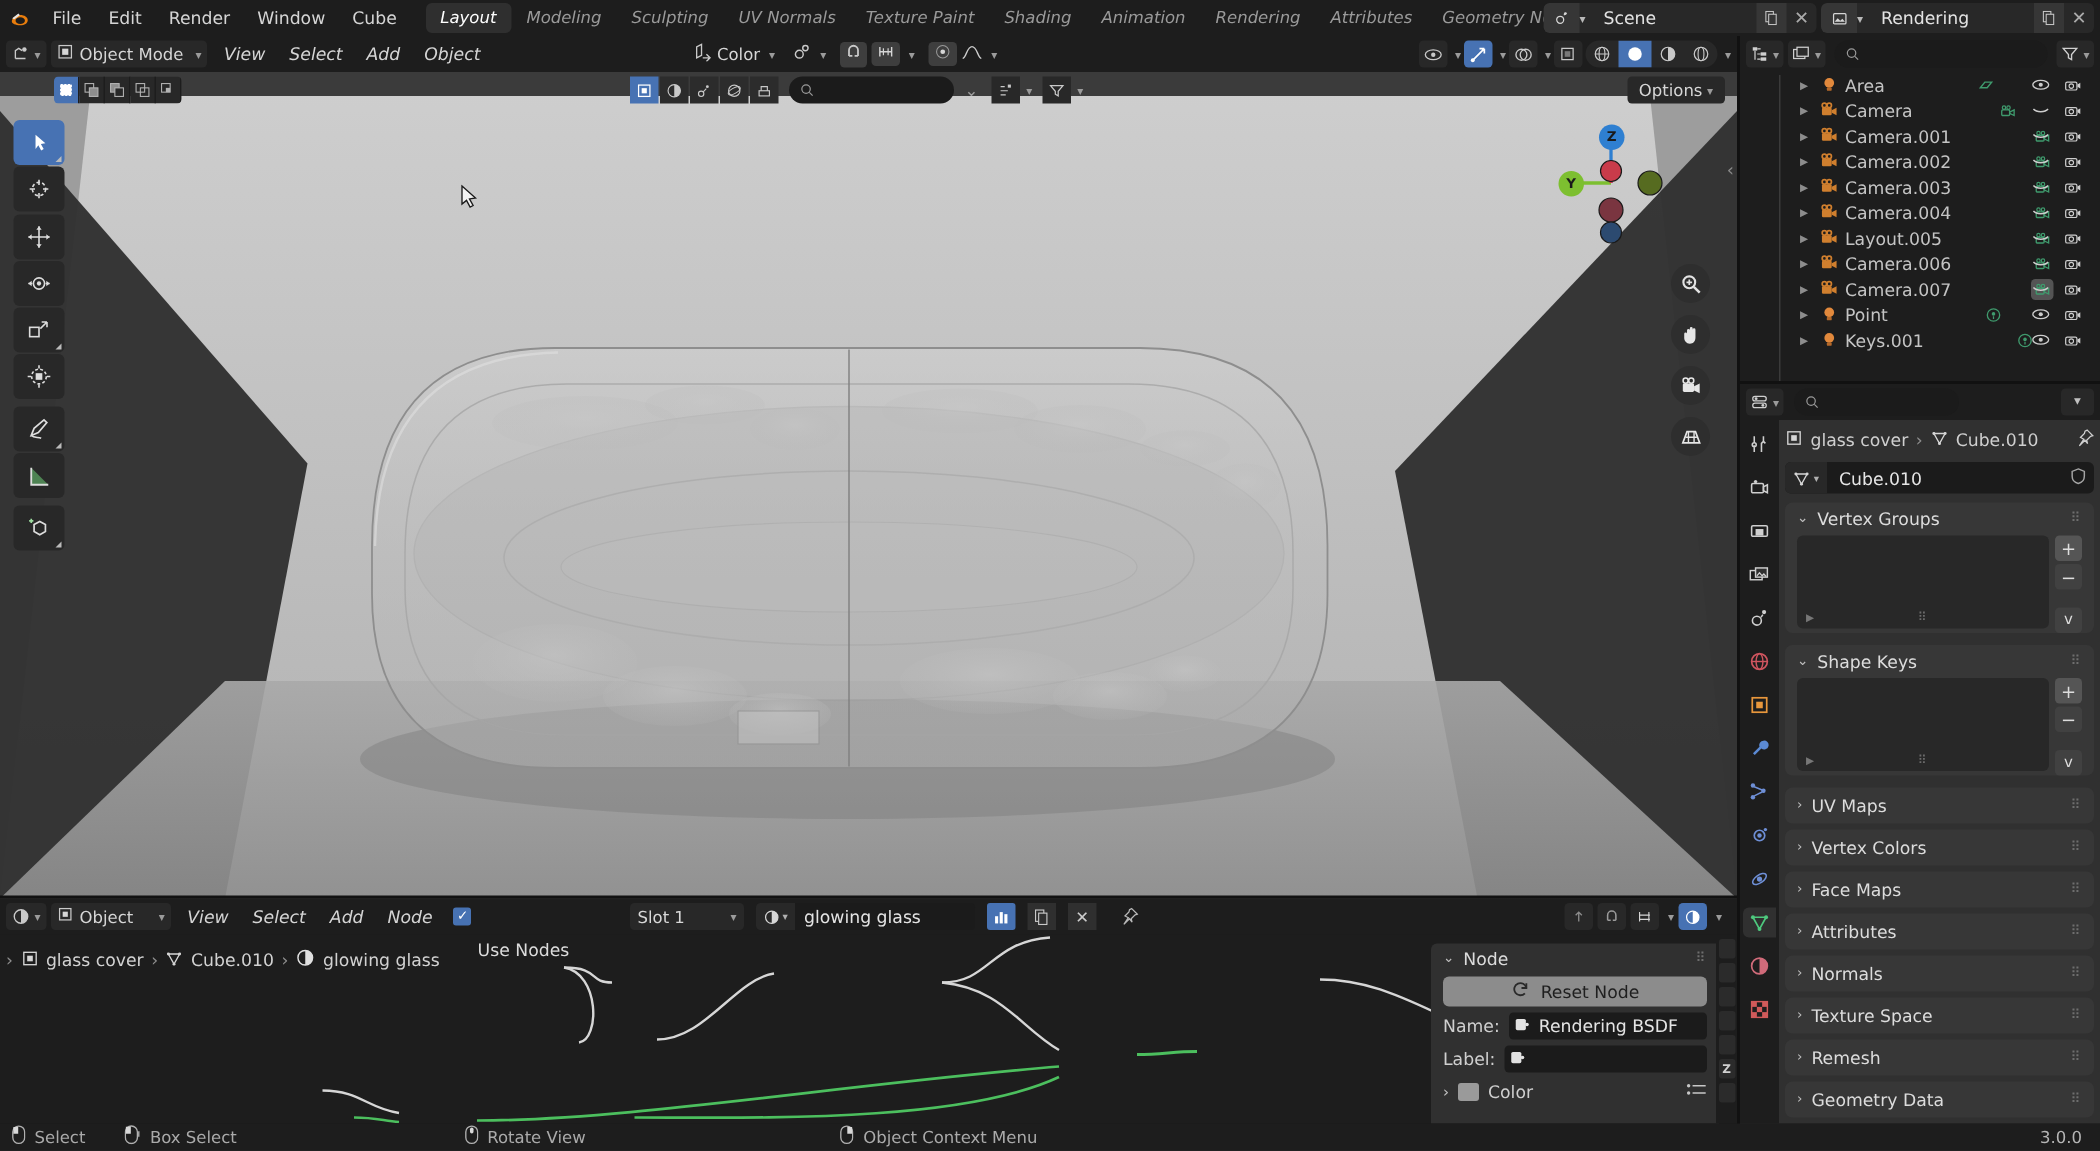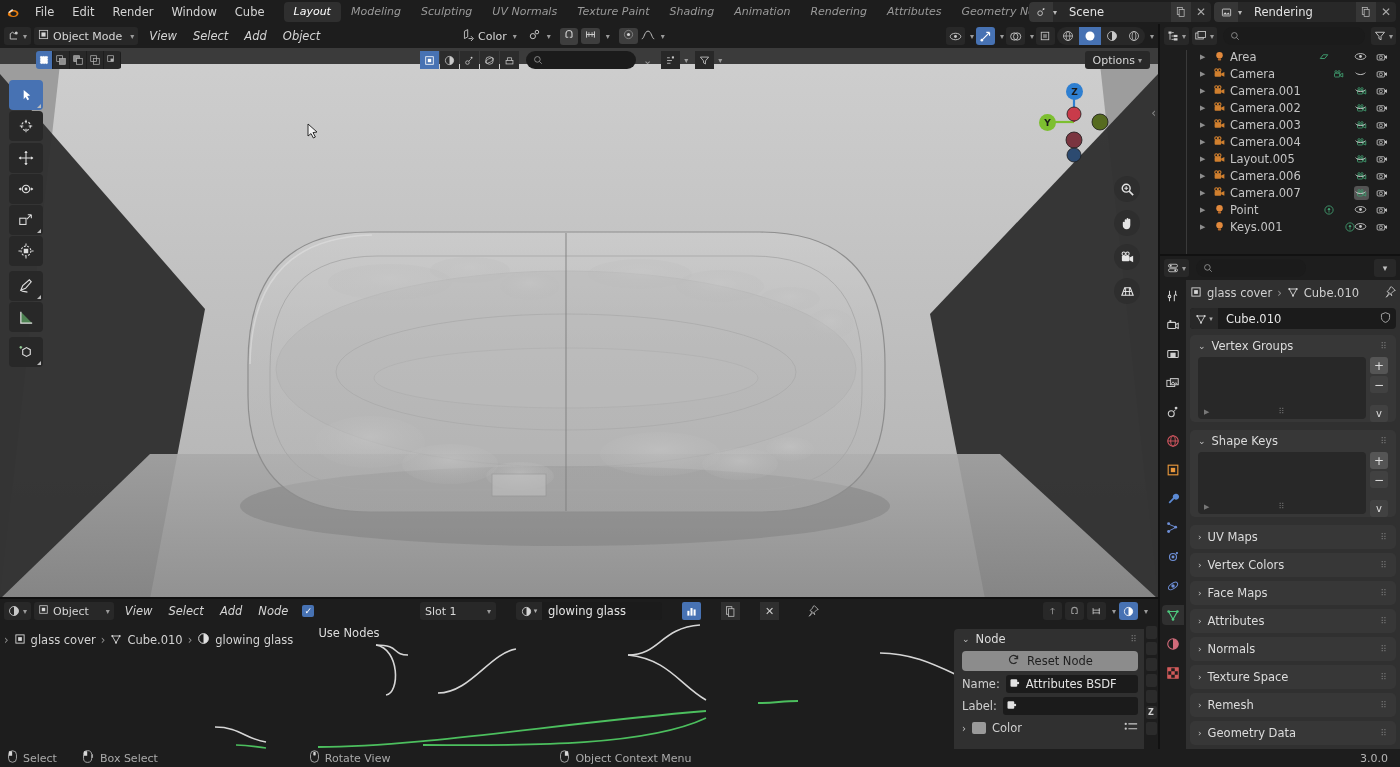--- a/index.html
+++ b/index.html
@@ -1271,21 +1271,21 @@
       </div>
       <div class="hmenu">View</div>
       <div class="hmenu">Select</div>
       <div class="hmenu">Add</div>
       <div class="hmenu">Node</div>
       <div style="display:flex;align-items:center;margin-left:6px;">
         <span class="chk">✓</span>
         <span style="color:#dcdcdc;font-size:11.5px;margin-top:43px;">Use Nodes</span>
       </div>
 
-      <div style="position:absolute;left:420px;display:flex;align-items:center;gap:20px;">
+      <div style="position:absolute;left:420px;display:flex;align-items:center;gap:8px;">
         <div class="slot">
           <span>Slot 1</span>
           <span class="tinyc">▾</span>
         </div>
         <div class="matfield" style="width:146px;">
           <span class="mi">
             <svg width="11" height="11" viewBox="0 0 16 16">
                 <circle cx="8" cy="8" r="6" fill="none" stroke="#d6d6d6" stroke-width="1.2"></circle>
                 <path d="M8 2a6 6 0 010 12z" fill="#d6d6d6"></path>
               </svg>
@@ -1378,21 +1378,21 @@
             </svg></span>
         <span>Reset Node</span>
       </div>
       <div class="np-row">
         <span>Name:</span>
         <span class="np-inp">
           <span><svg width="12" height="12" viewBox="0 0 16 16">
                 <rect x="2" y="3" width="9" height="10" rx="1.5" fill="#e2e2e2"></rect>
                 <circle cx="12" cy="8" r="1.6" fill="#e2e2e2"></circle>
               </svg></span>
-          <span>Attributes BSDF</span>
+          <span>Rendering BSDF</span>
         </span>
       </div>
       <div class="np-row">
         <span>Label:</span>
         <span class="np-inp">
           <span><svg width="12" height="12" viewBox="0 0 16 16">
                 <rect x="2" y="3" width="9" height="10" rx="1.5" fill="#e2e2e2"></rect>
                 <circle cx="12" cy="8" r="1.6" fill="#e2e2e2"></circle>
               </svg></span>
           <span></span>

